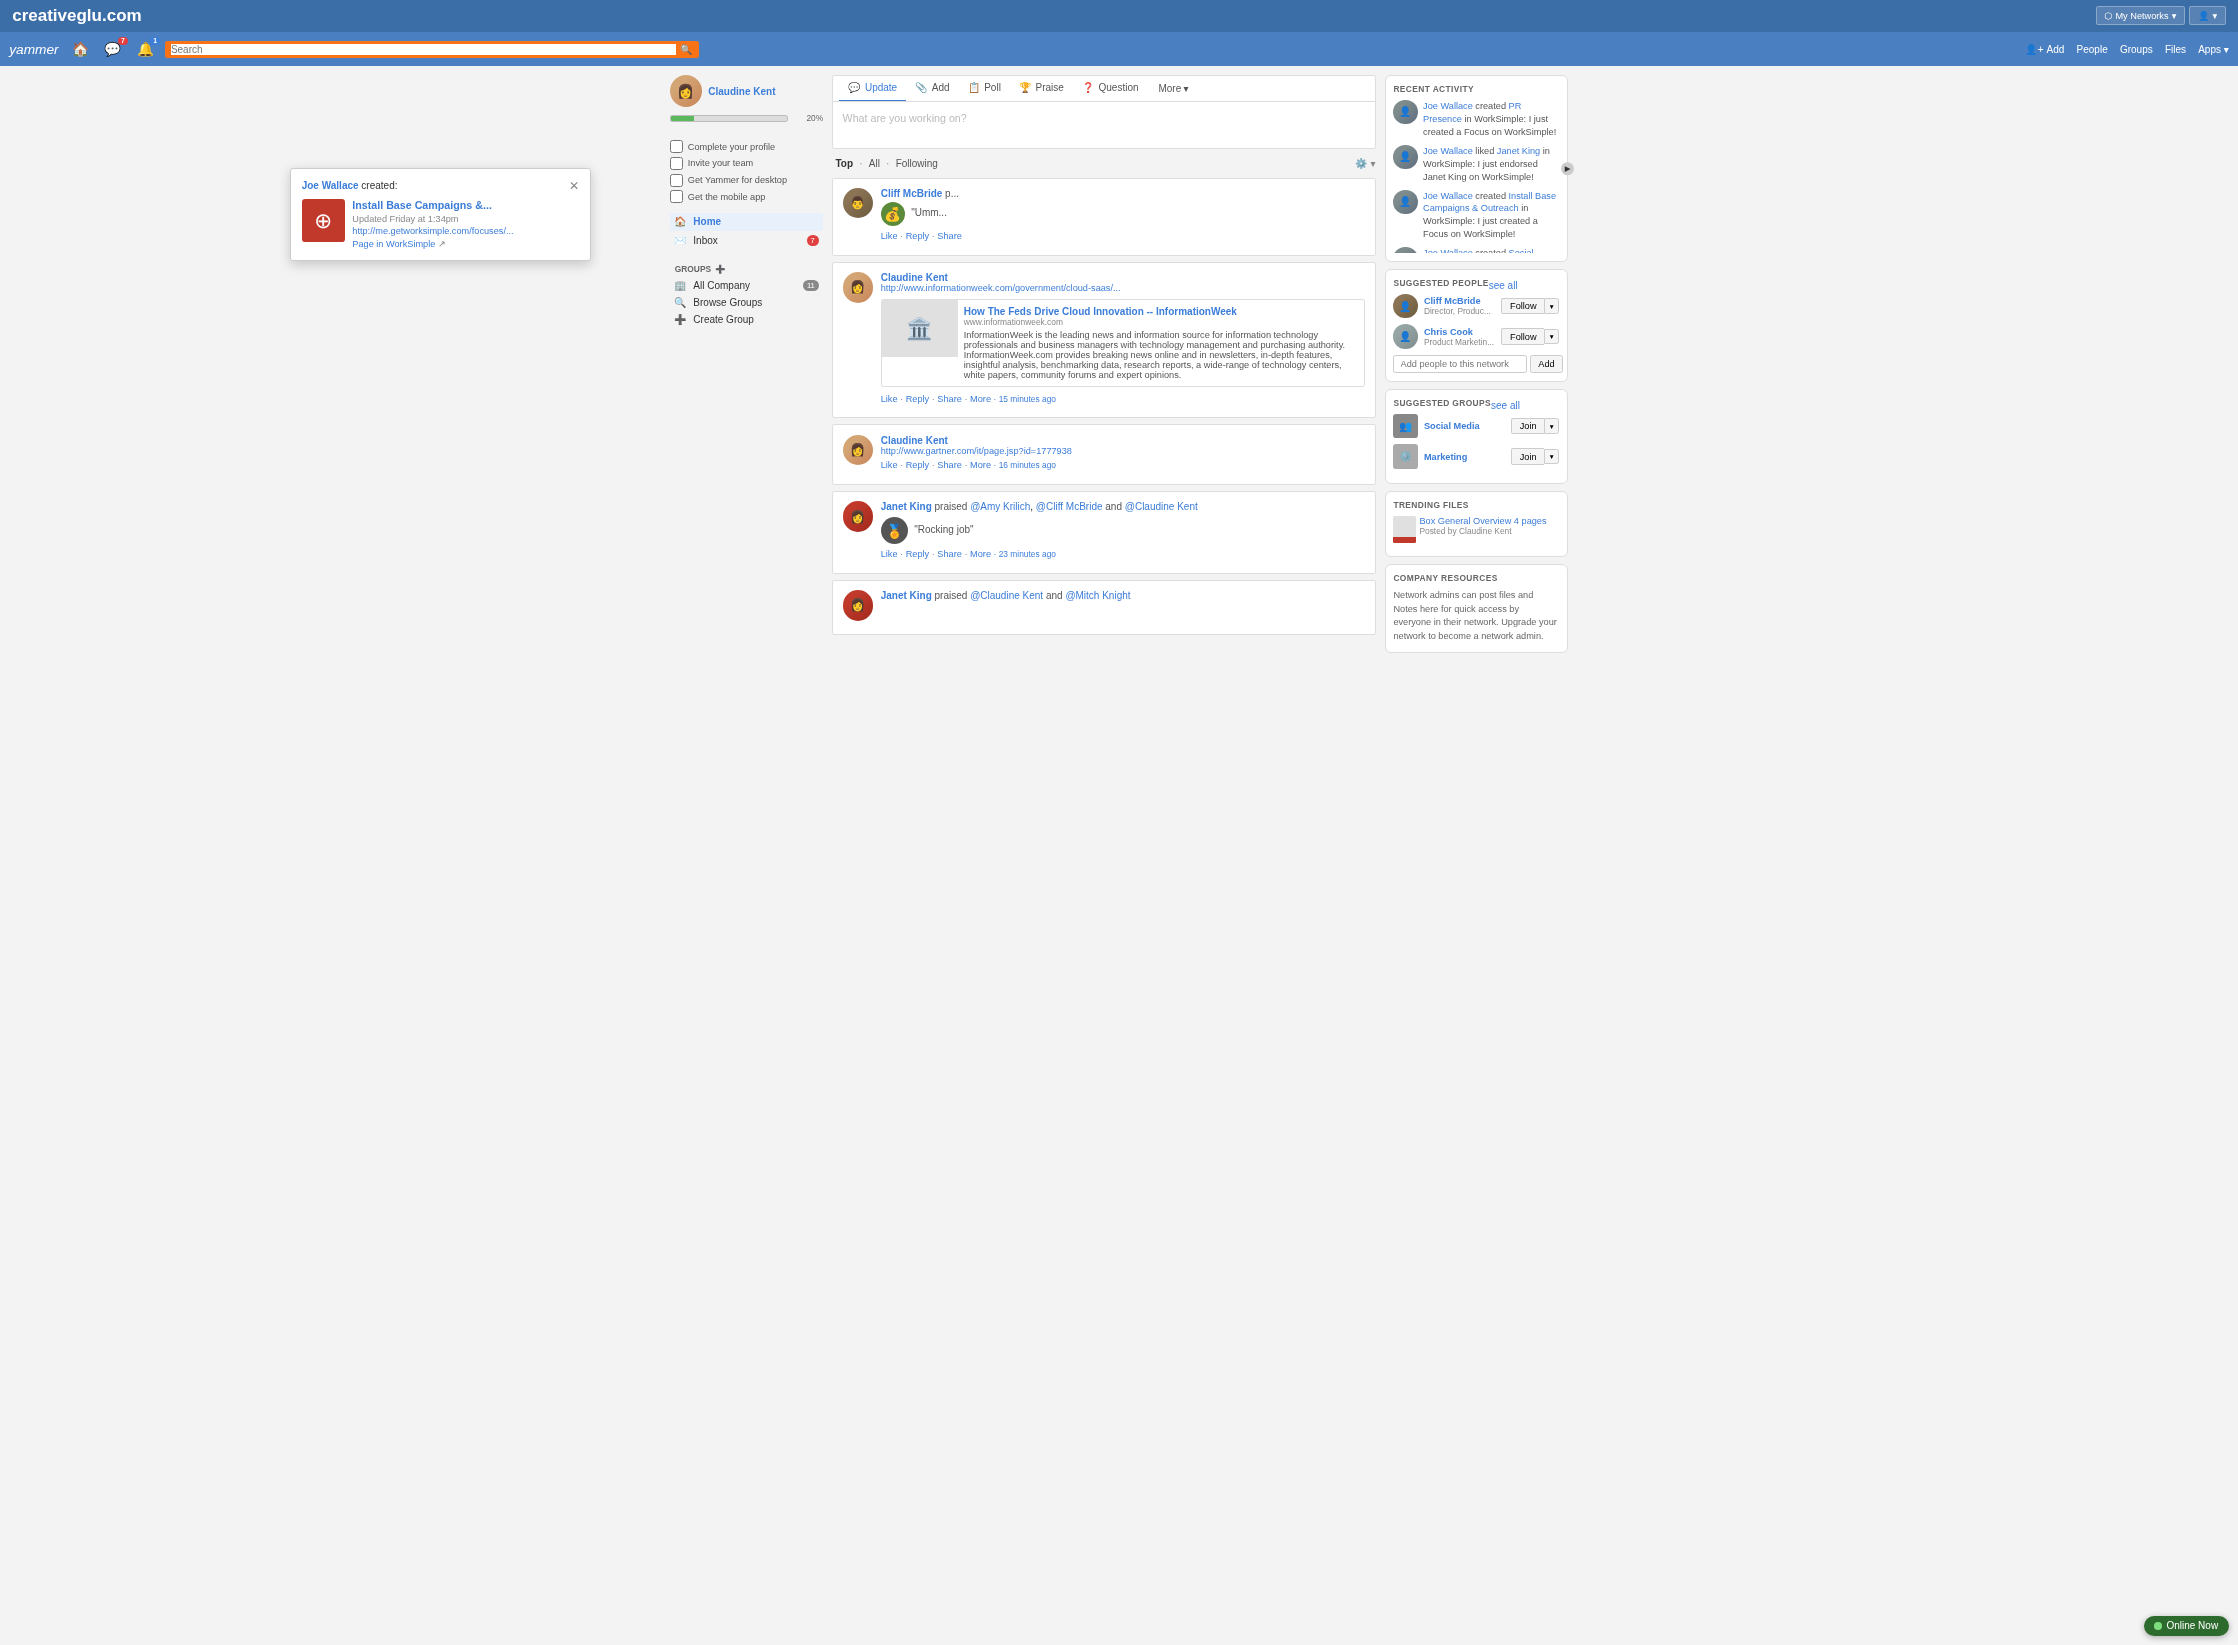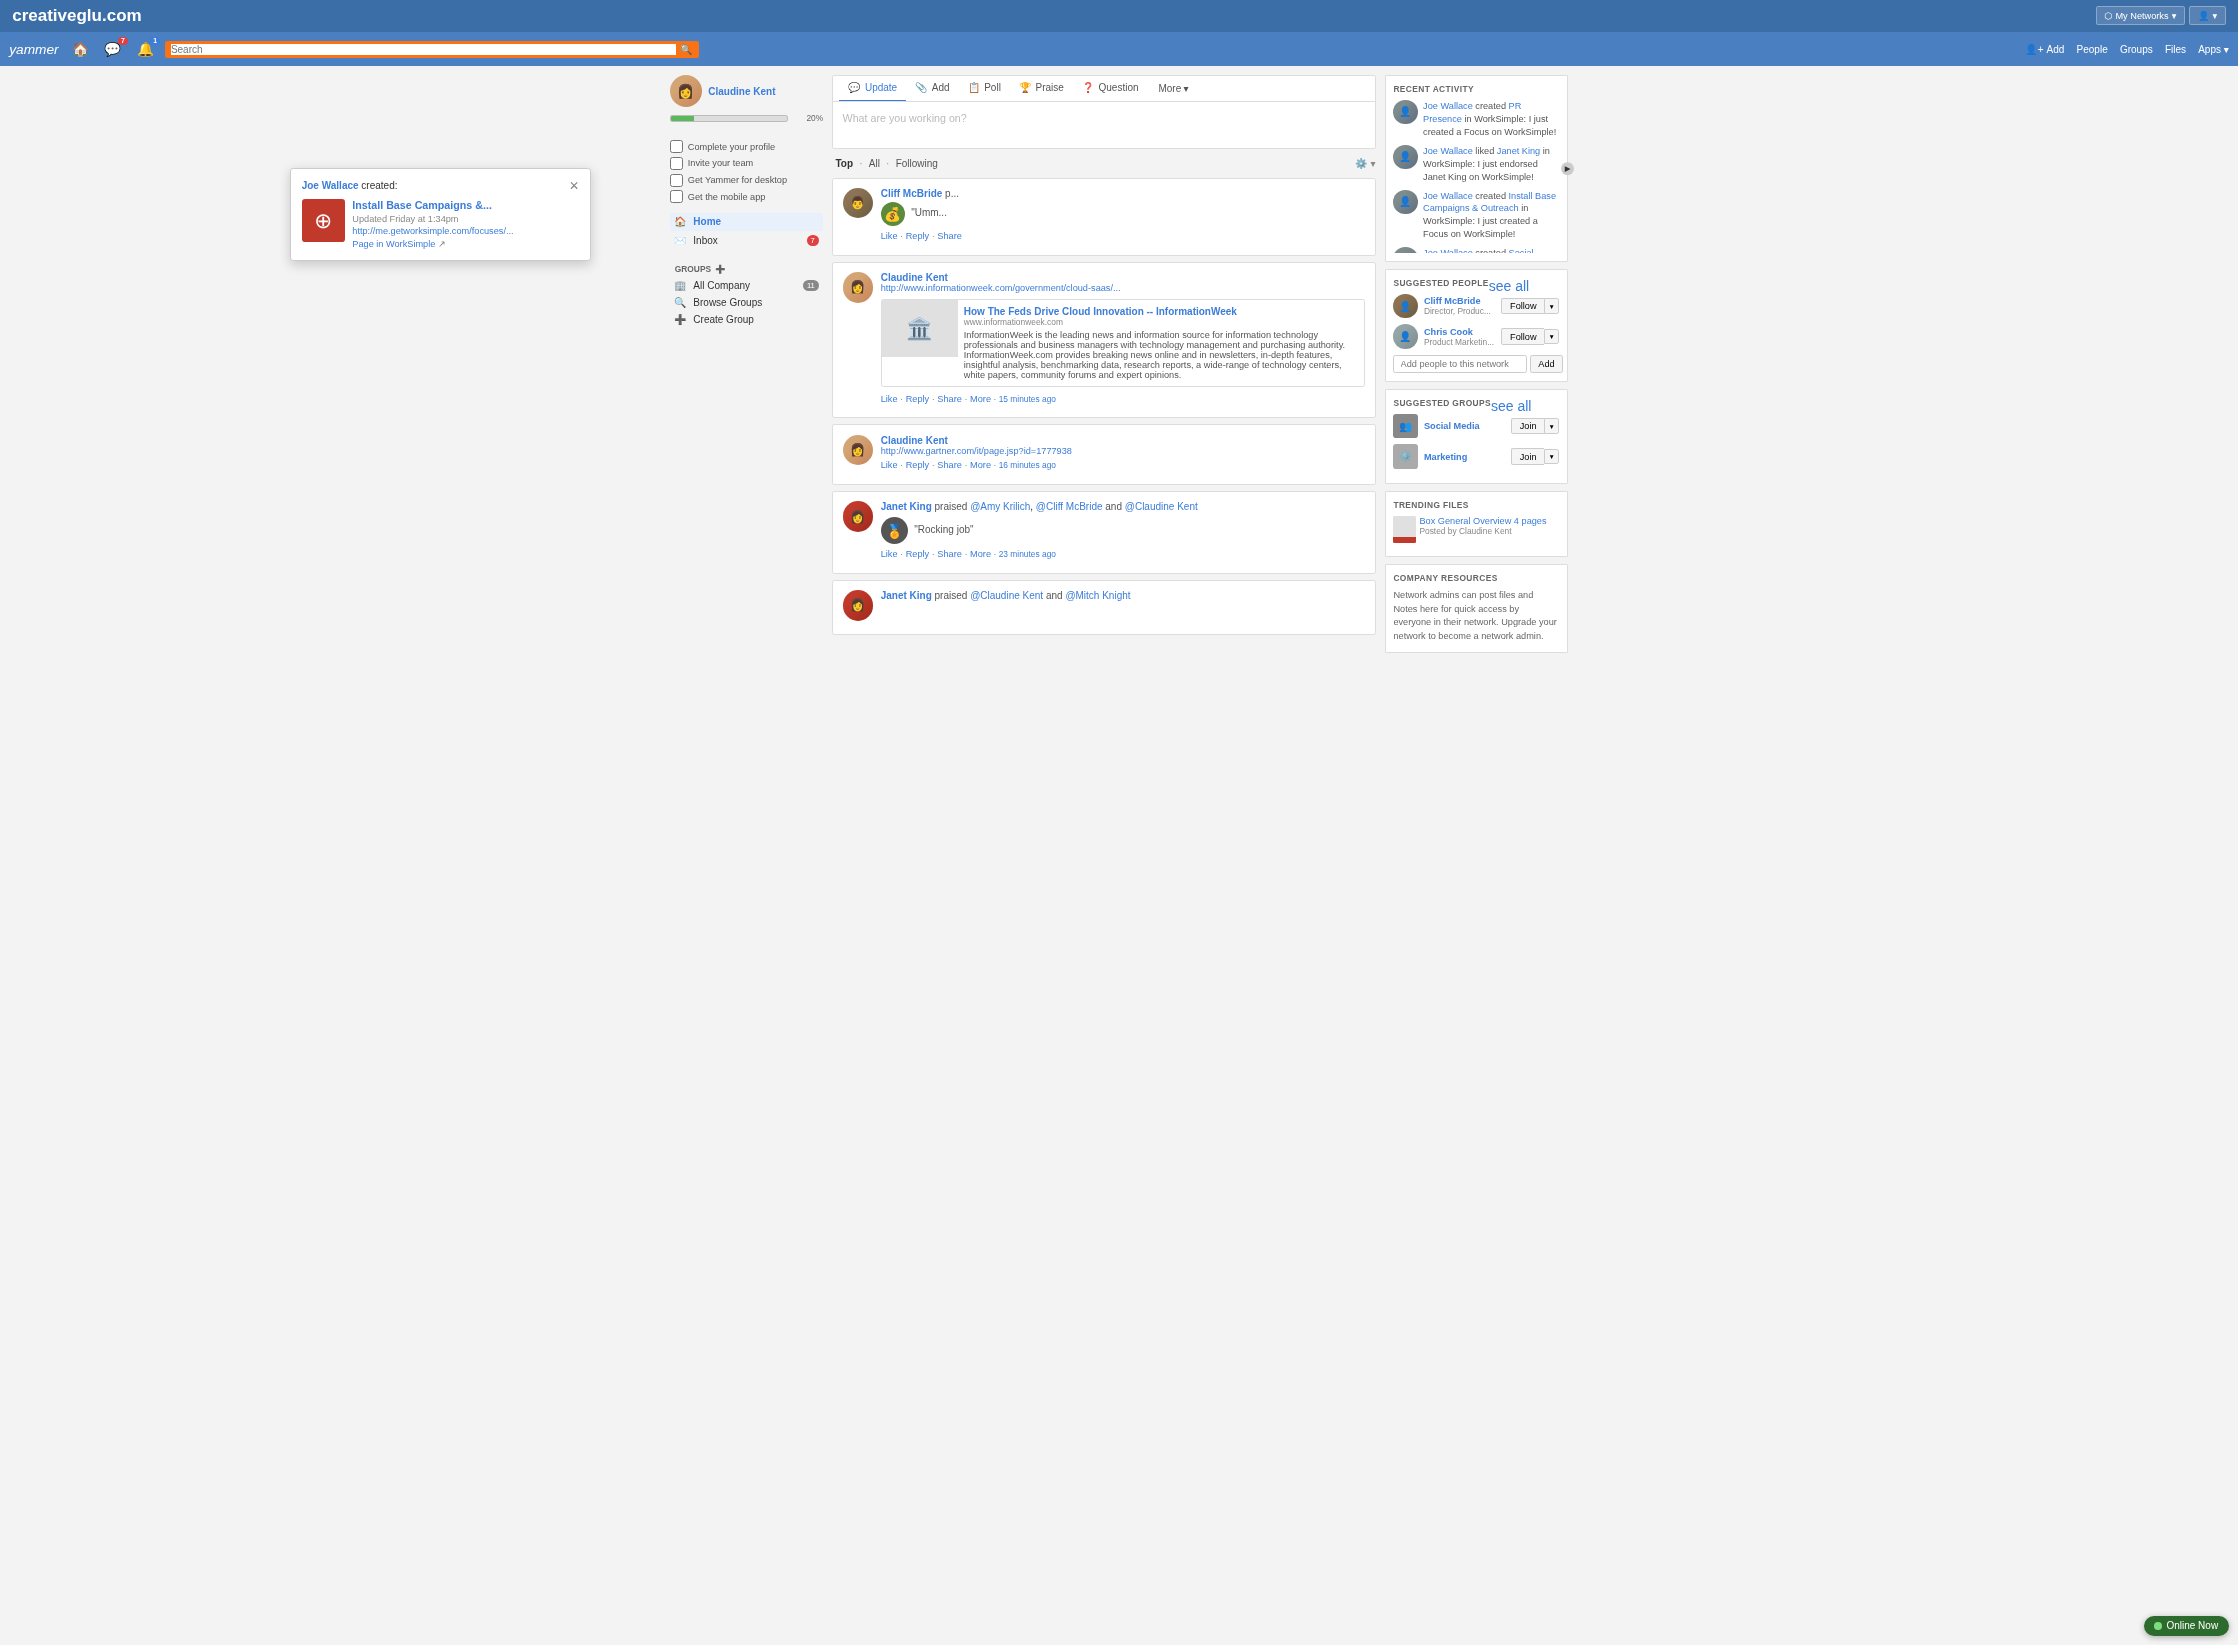--- a/index.html
+++ b/index.html
@@ -402,21 +402,21 @@
     }
 
     
     .right-sidebar {
       width: 183px;
       flex-shrink: 0;
     }
     .widget {
       background: #fff;
       border: 0.8px solid #ddd;
-      border-radius: 1px;
+      border-radius: 6px;
       margin-bottom: 7.6px;
       padding: 7.6px;
     }
     .widget-title {
       font-size: 8.4px;
       font-weight: bold;
       color: #666;
       text-transform: uppercase;
       margin-bottom: 6.1px;
       letter-spacing: 0.4px;
@@ -522,21 +522,21 @@
       background: #888;
       border-radius: 3.1px;
       display: flex;
       align-items: center;
       justify-content: center;
       font-size: 10.7px;
       color: #fff;
     }
     .group-name { color: #3b7dd8; font-weight: bold; font-size: 9.2px; cursor: pointer; flex: 1; }
 
-    .see-all { color: #3b7dd8; font-size: 14px; cursor: pointer; float: right; }
+    .see-all { color: #3b7dd8; font-size: 10px; cursor: pointer; float: right; }
 
     .trending-file {
       display: flex;
       gap: 3px;
       align-items: flex-start;
       margin-bottom: 4.6px;
     }
     .file-icon {
       width: 23px;
       height: 27.5px;

